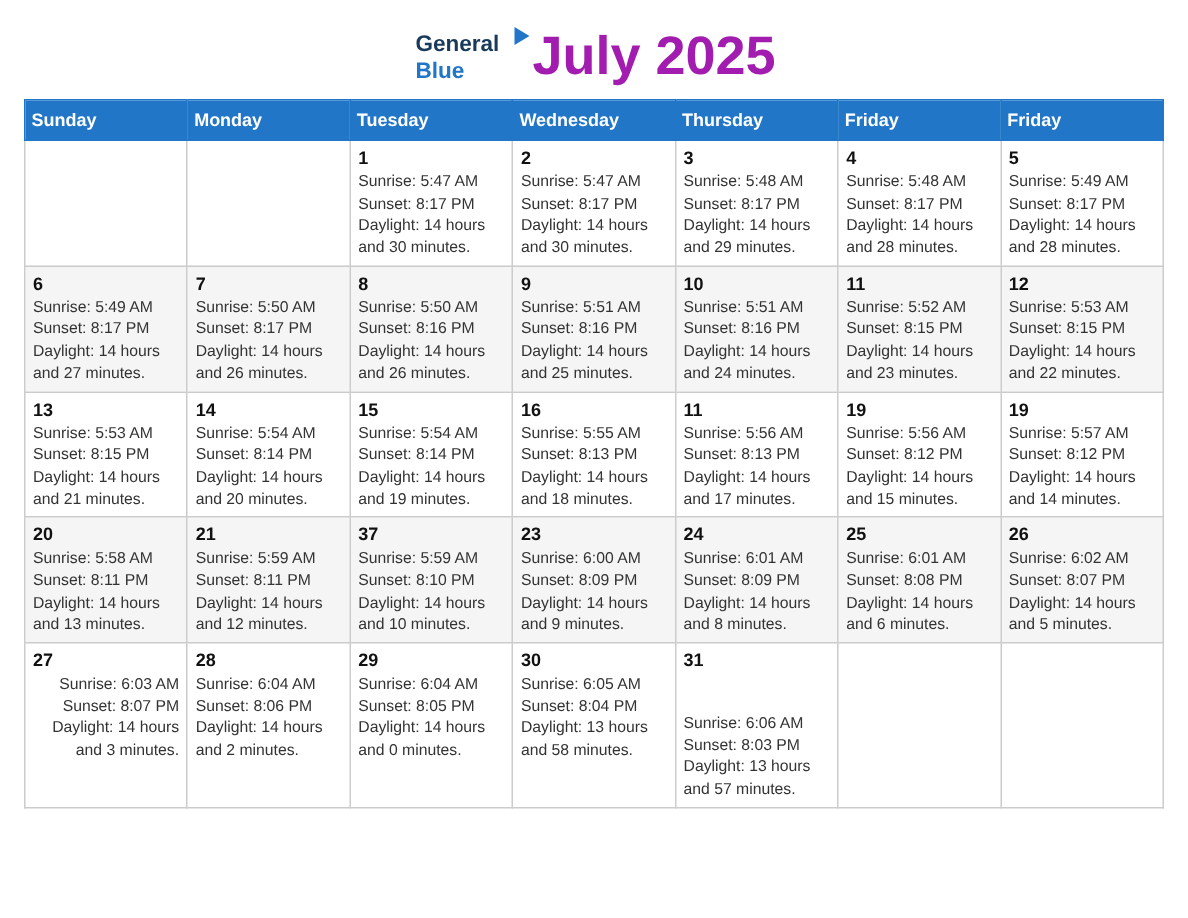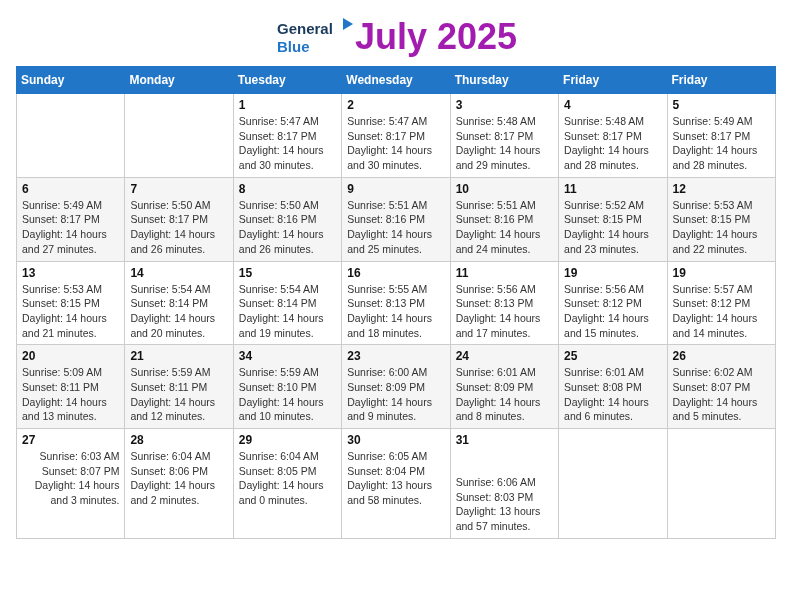--- a/index.html
+++ b/index.html
@@ -238,34 +238,34 @@
           <div class="day-num">19</div>
           <div class="day-info" style="white-space: pre-line;">Sunrise: 5:57 AM
 Sunset: 8:12 PM
 Daylight: 14 hours
 and 14 minutes.</div>
         </td>
       </tr>
       <tr>
         <td>
           <div class="day-num">20</div>
-          <div class="day-info" style="white-space: pre-line;">Sunrise: 5:09 AM
+          <div class="day-info" style="white-space: pre-line;">Sunrise: 5:58 AM
 Sunset: 8:11 PM
 Daylight: 14 hours
 and 13 minutes.</div>
         </td>
         <td>
           <div class="day-num">21</div>
           <div class="day-info" style="white-space: pre-line;">Sunrise: 5:59 AM
 Sunset: 8:11 PM
 Daylight: 14 hours
 and 12 minutes.</div>
         </td>
         <td>
-          <div class="day-num">34</div>
+          <div class="day-num">37</div>
           <div class="day-info" style="white-space: pre-line;">Sunrise: 5:59 AM
 Sunset: 8:10 PM
 Daylight: 14 hours
 and 10 minutes.</div>
         </td>
         <td>
           <div class="day-num">23</div>
           <div class="day-info" style="white-space: pre-line;">Sunrise: 6:00 AM
 Sunset: 8:09 PM
 Daylight: 14 hours

